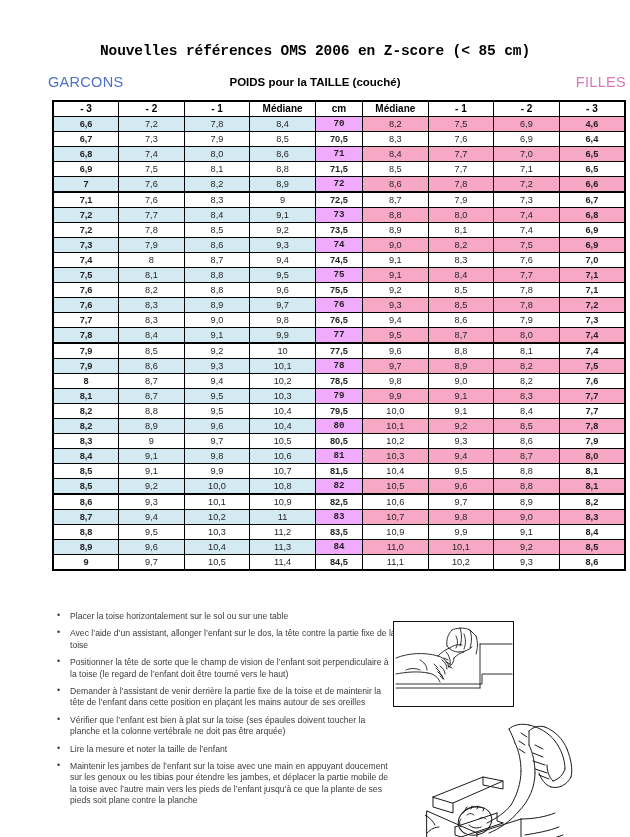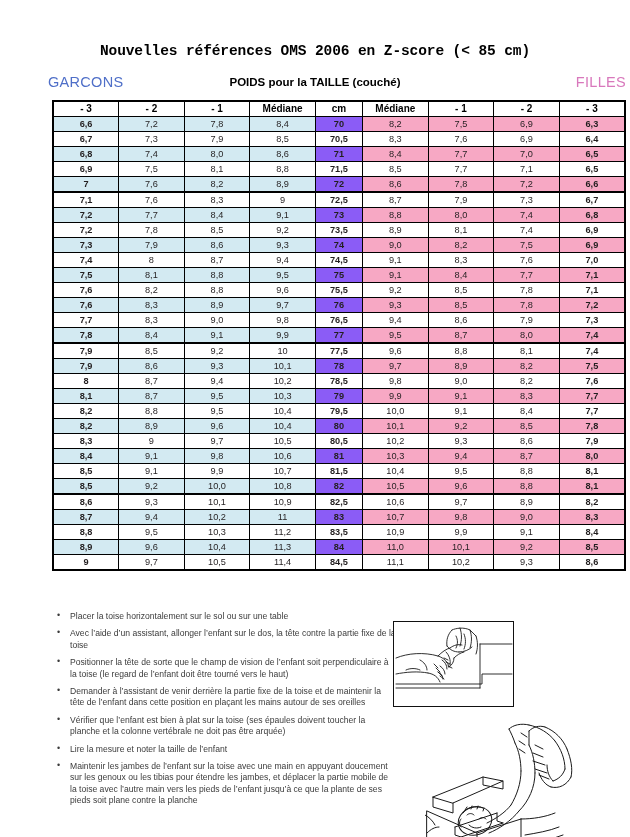--- a/index.html
+++ b/index.html
@@ -66,21 +66,21 @@
     border-width: 1px;
   }
   table.ztable tr.thickline td { border-bottom: 2.2px solid #000; }
   table.ztable tr:last-child td { border-bottom: 2px solid #000; }
   table.ztable thead tr th { border-top: 2px solid #000; border-bottom: 1.8px solid #000; }
   table.ztable td.first-col, table.ztable th.first-col { border-left: 2px solid #000; }
   table.ztable td.last-col, table.ztable th.last-col { border-right: 2px solid #000; }
 
   td.boy-shade { background: #d3eaf2; }
   td.girl-shade { background: #f7a8c4; }
-  td.cm-shade { background: #8b5cf6; }
+  td.cm-shade { background: #f0abfc; font-family: Liberation Mono, monospace; }
   td.cm-cell { font-weight: bold; font-size: 10px; color:#000; }
   td.edge-bold { font-weight: bold; color:#000; }
 
   .instructions {
     position: absolute;
     left: 56px;
     top: 568px;
     width: 340px;
   }
   ul.steps { margin: 0; padding: 0; list-style: none; }
@@ -155,21 +155,21 @@
     <tbody id="table-body">
         <tr>
           <td class="first-col edge-bold boy-shade">6,6</td>
           <td class="boy-shade">7,2</td>
           <td class="boy-shade">7,8</td>
           <td class="boy-shade">8,4</td>
           <td class="edge-bold cm-cell cm-shade">70</td>
           <td class="girl-shade">8,2</td>
           <td class="girl-shade">7,5</td>
           <td class="girl-shade">6,9</td>
-          <td class="last-col edge-bold girl-shade">6,3</td>
+          <td class="last-col edge-bold girl-shade">4,6</td>
         </tr>
         <tr>
           <td class="first-col edge-bold">6,7</td>
           <td class="">7,3</td>
           <td class="">7,9</td>
           <td class="">8,5</td>
           <td class="edge-bold cm-cell">70,5</td>
           <td class="">8,3</td>
           <td class="">7,6</td>
           <td class="">6,9</td>

